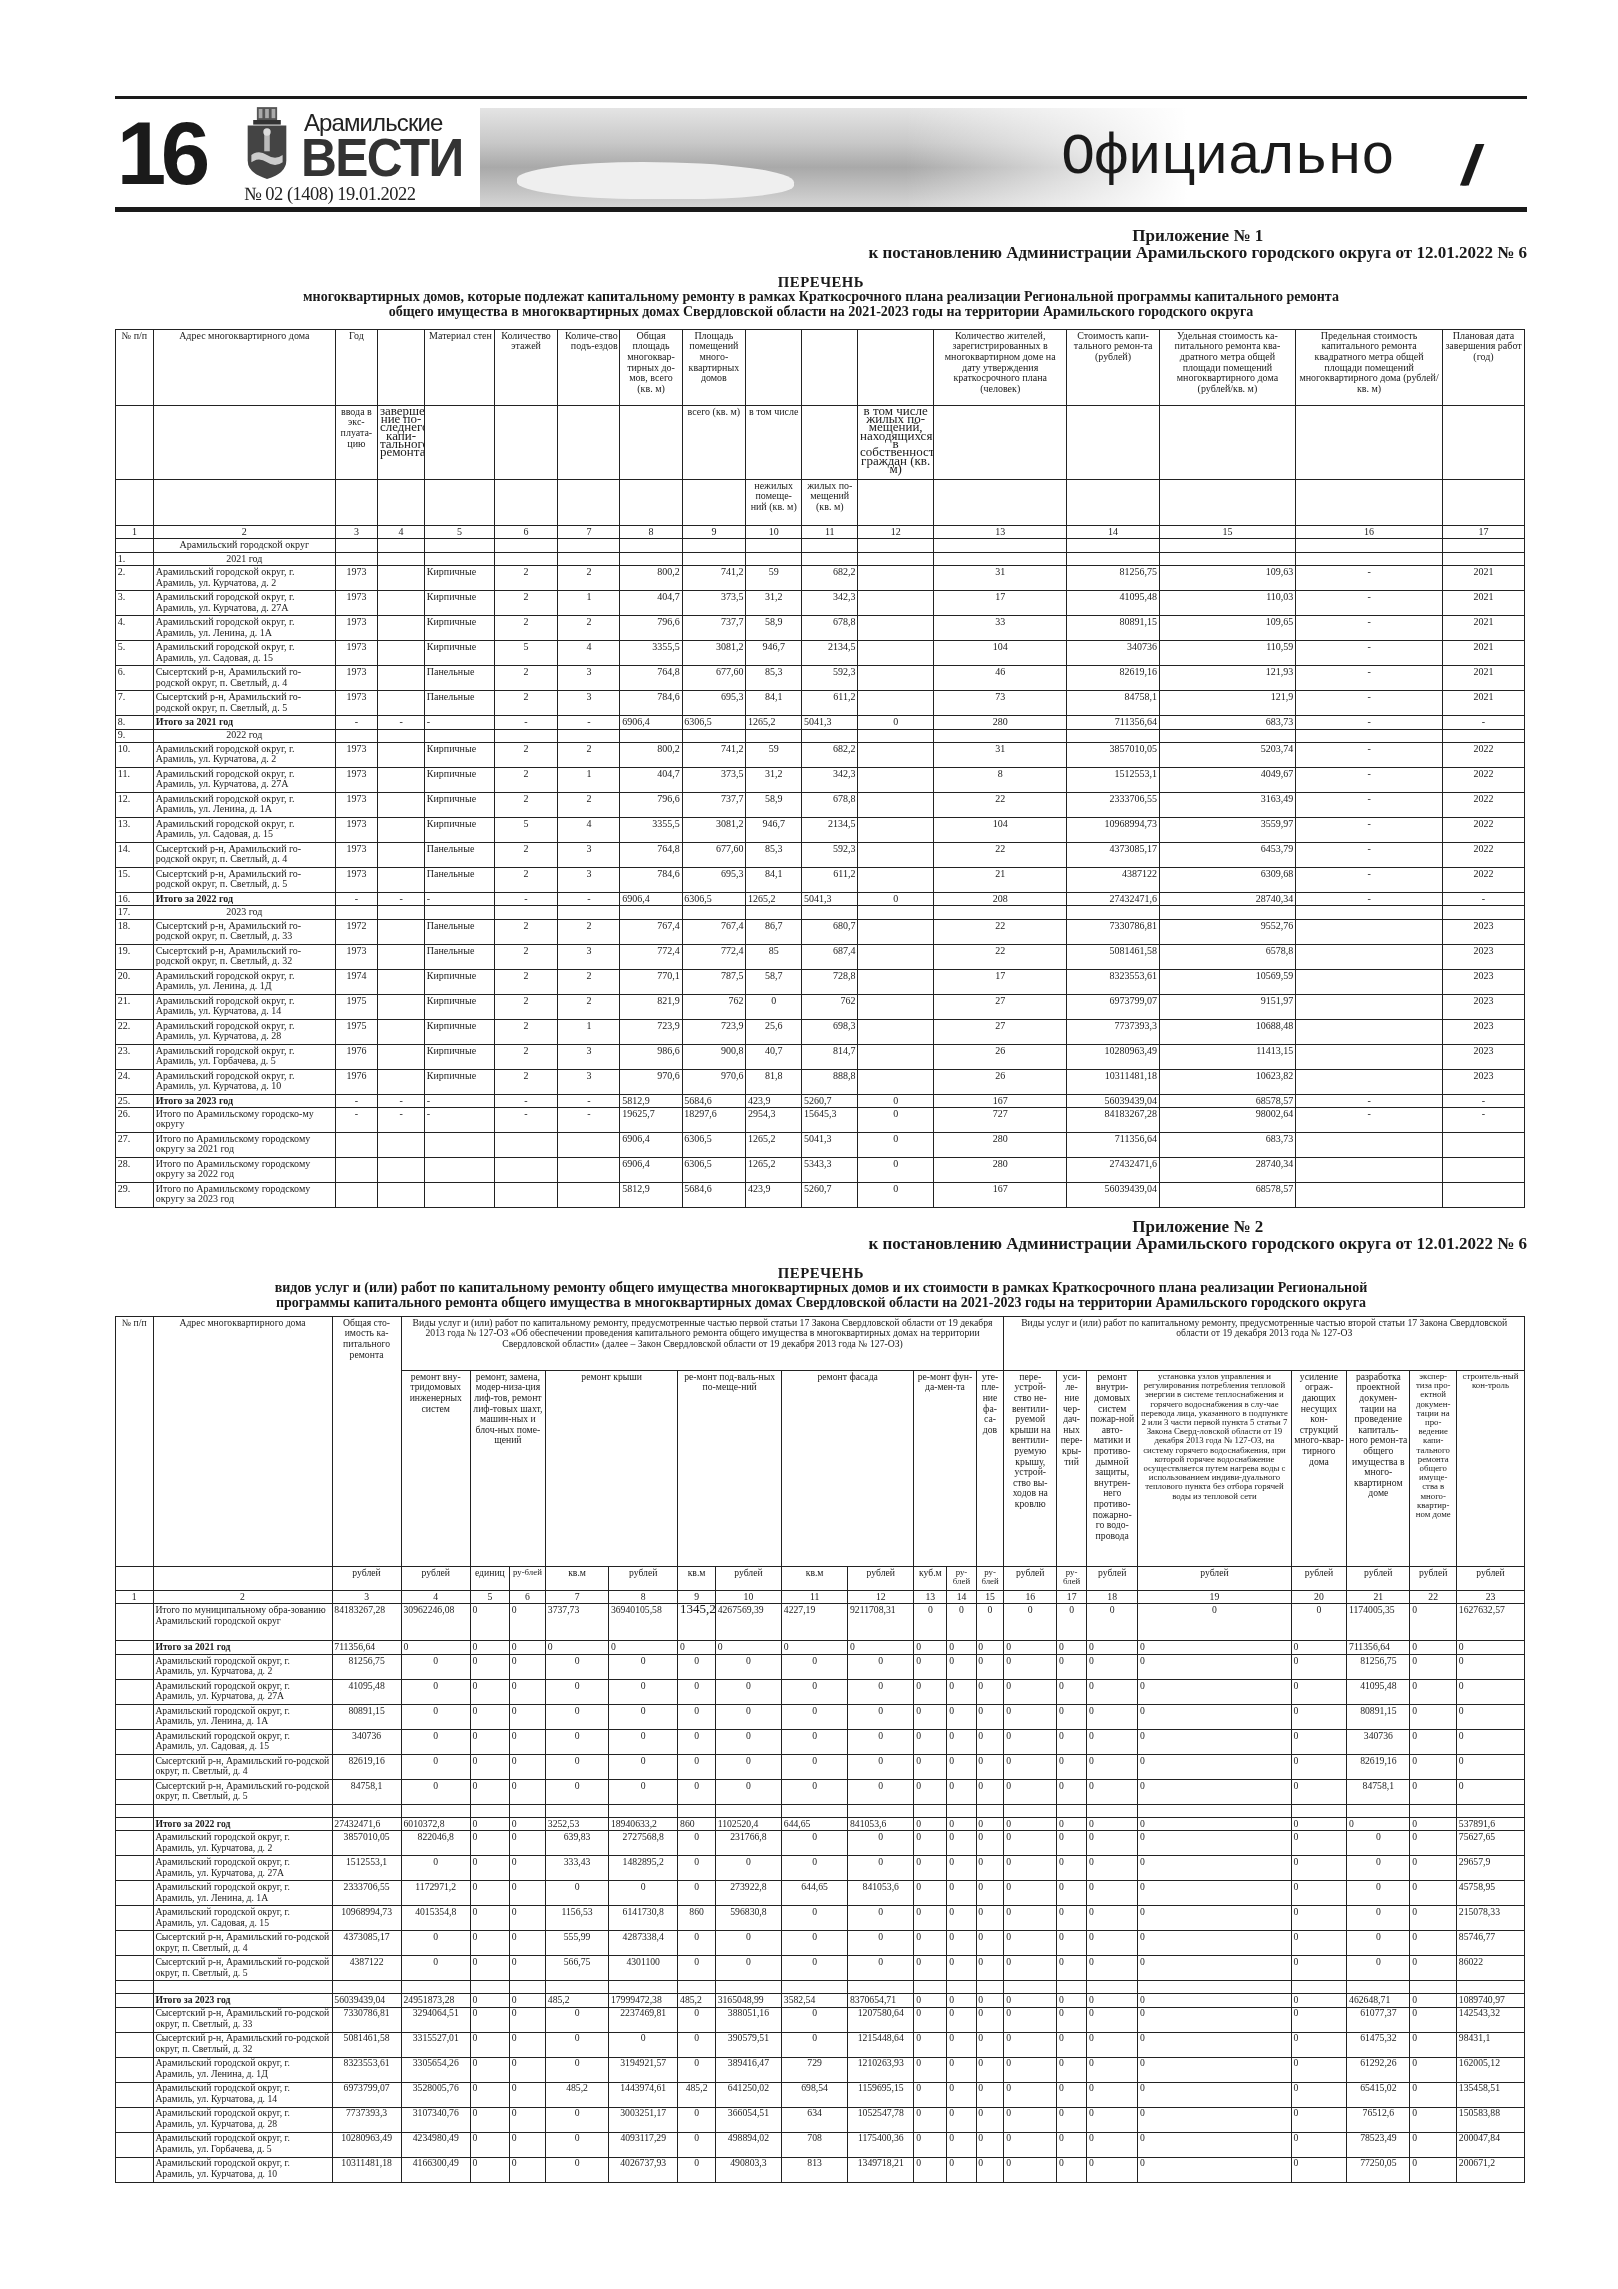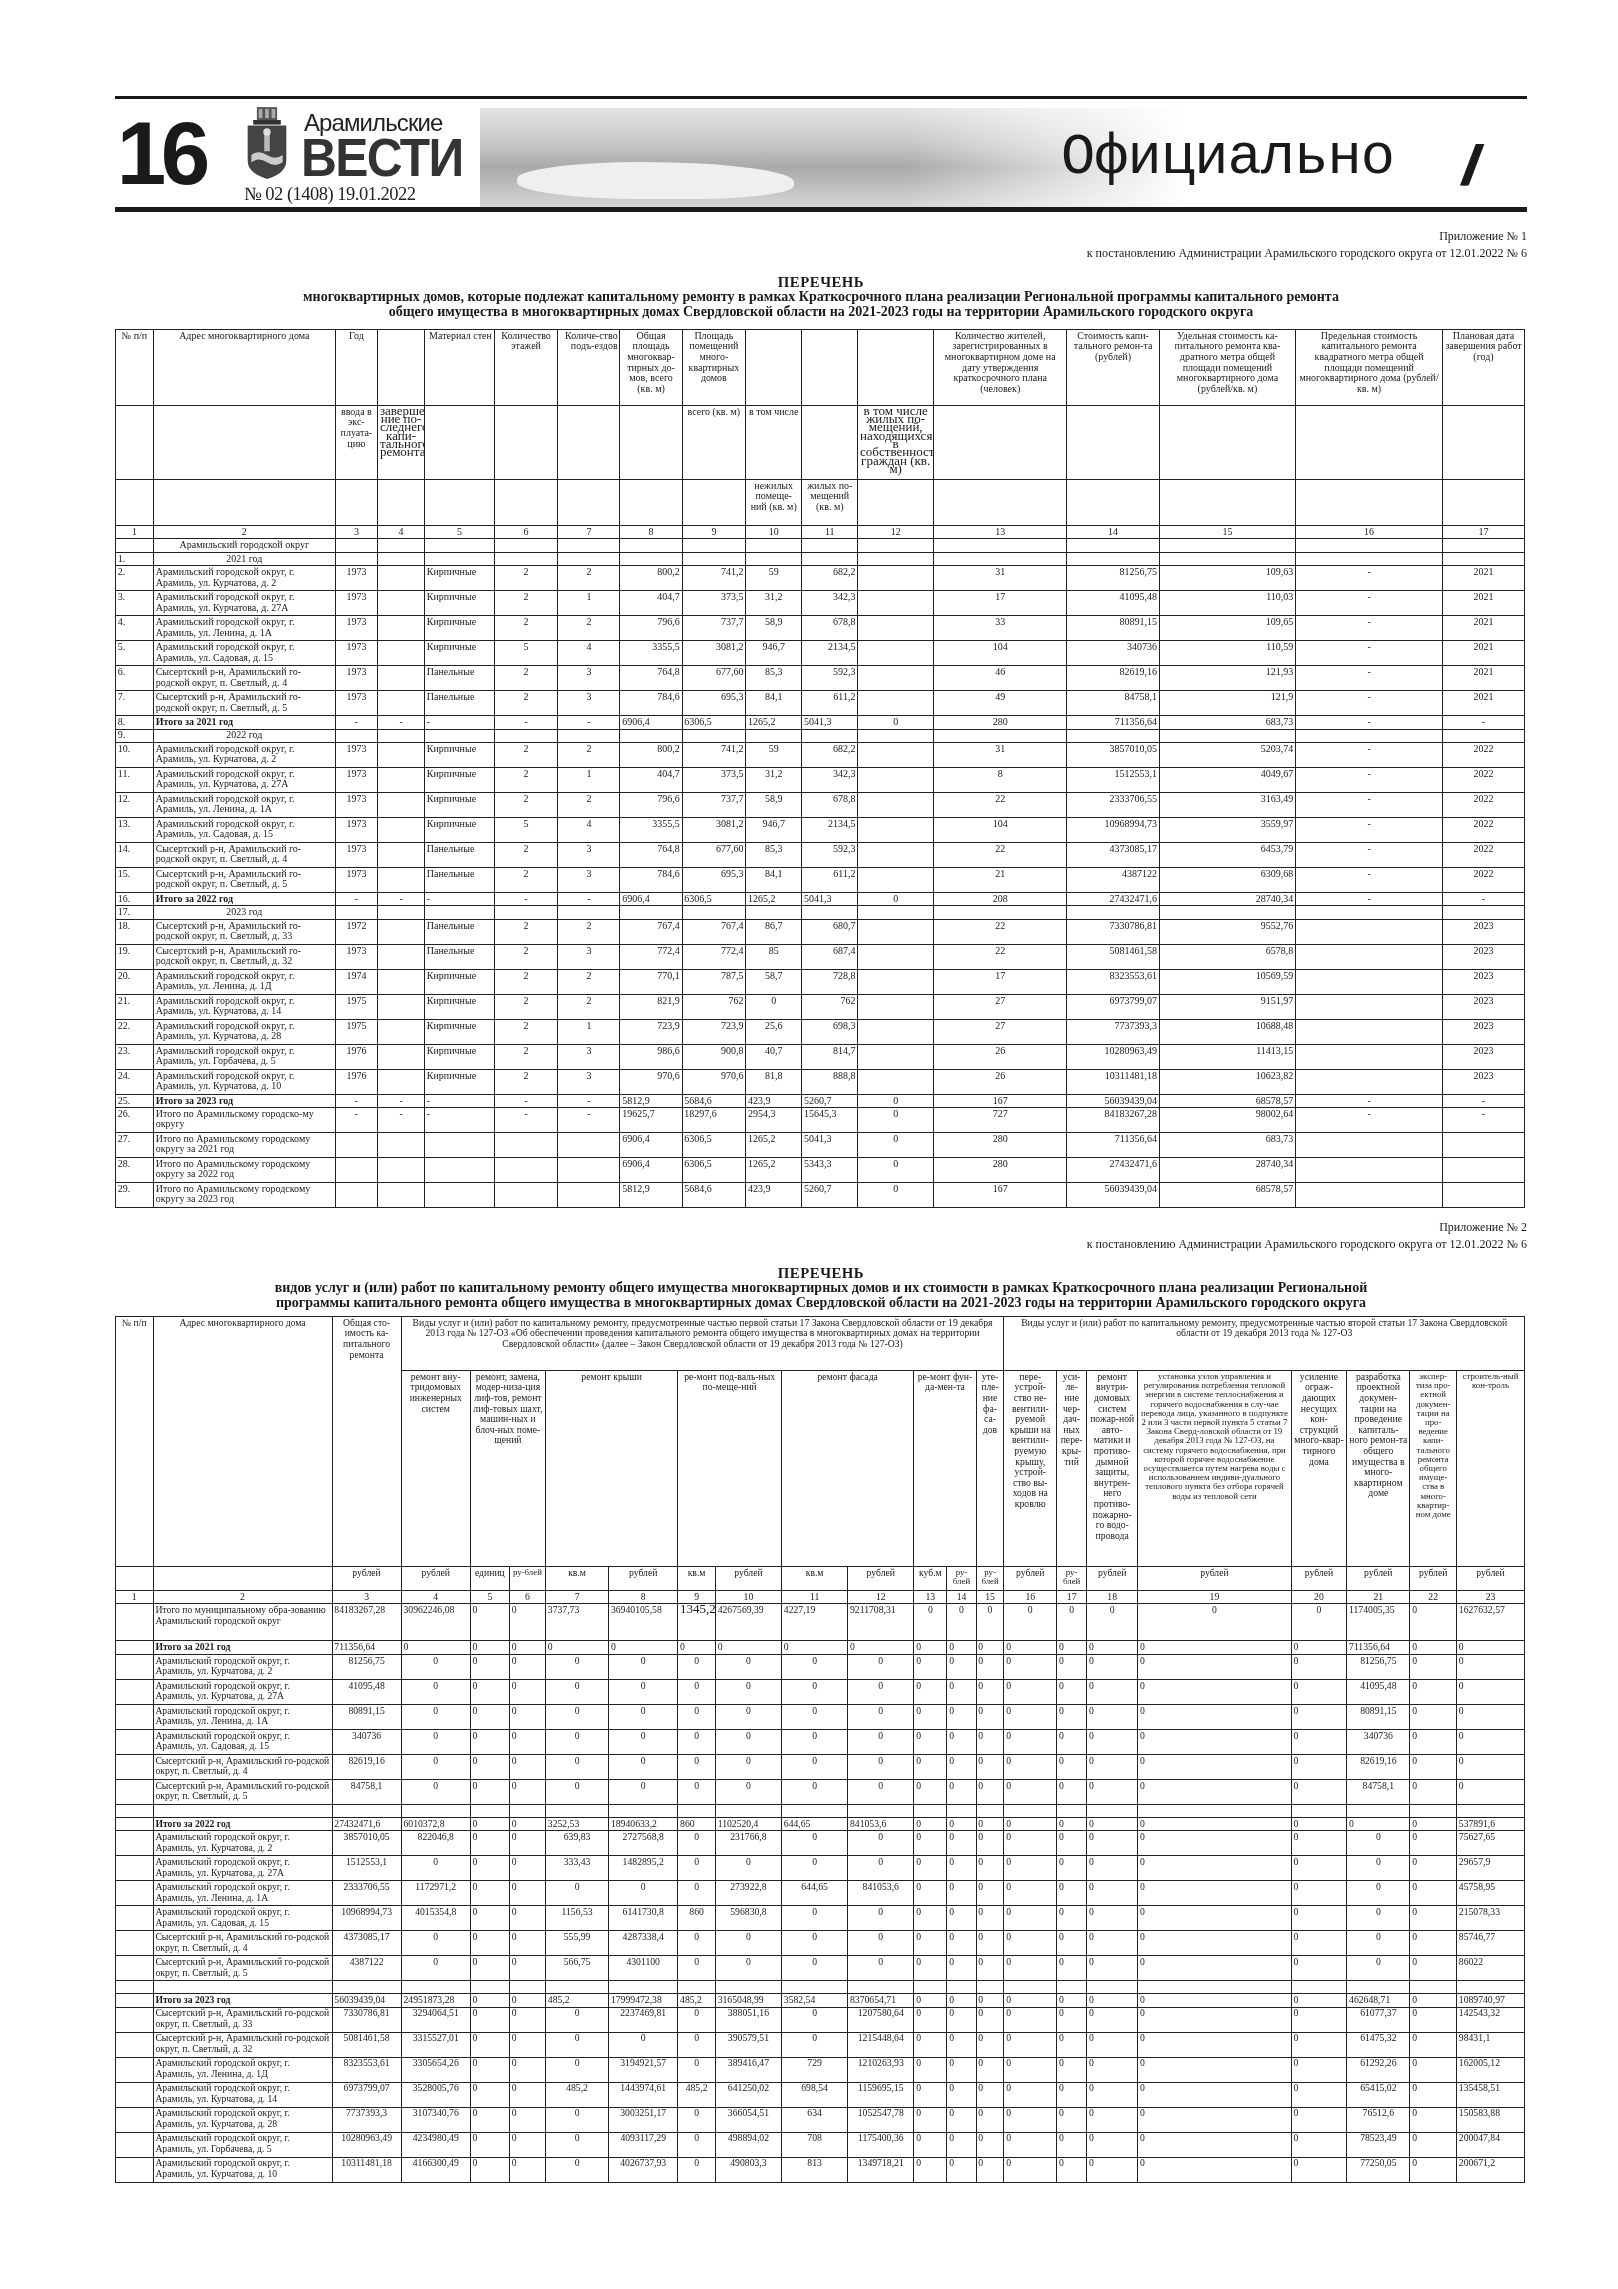--- a/index.html
+++ b/index.html
@@ -16,21 +16,21 @@
   .brand-main { position: absolute; left: 186px; top: 29.5px; font-family: "Liberation Sans", sans-serif; font-weight: bold; font-size: 54px; color: #333; letter-spacing: -1.8px; transform: scaleX(0.92); transform-origin: left; }
   .issue { position: absolute; left: 129px; top: 88px; font-size: 18.5px; color: #222; letter-spacing: -0.5px; }
   .photo { position: absolute; left: 365px; top: 12px; width: 757px; height: 99px;
     background: linear-gradient(180deg, #e4e4e4 0%, #c8c8c8 35%, #a9a9a9 60%, #d6d6d6 100%); overflow: hidden; }
   .photo .lake { position: absolute; left: 37px; top: 54px; width: 277px; height: 37px; background: #efefef; border-radius: 50% 60% 40% 50%; }
   .photo .fade { position: absolute; right: 0; top: 0; width: 332px; height: 100%; background: linear-gradient(90deg, rgba(255,255,255,0), #fff 85%); }
   .section-title { position: absolute; left: 946px; top: 29.5px; font-family: Liberation Mono, monospace; font-size: 57px; color: #1a1a1a; letter-spacing: -0.9px; }
   .slashes { position: absolute; left: 1347px; top: 37px; font-family: "Liberation Sans", sans-serif; font-size: 55px; font-weight: bold; font-style: italic; letter-spacing: -13px; }
 
   
-  .appx { position: absolute; right: 92px; text-align: right; font-size: 12px; line-height: 16.6px; }
+  .appx { position: absolute; right: 92px; text-align: center; font-size: 17px; line-height: 16.6px; font-weight: bold; }
   .doc-title { position: absolute; left: 115px; width: 1412px; text-align: center; font-weight: bold; font-size: 14px; line-height: 14.8px; }
   .doc-title .big { font-size: 14.8px; letter-spacing: 0.5px; }
 
   
   table.t { position: absolute; border-collapse: collapse; table-layout: fixed; font-size: 10px; line-height: 10.6px; }
   table.t td { border: 0.9px solid #222; padding: 0.9px 1.8px; vertical-align: top; overflow: hidden; }
   table.t td.c { text-align: center; }
   table.t td.r { text-align: right; }
   table.t td.l { text-align: left; }
   table.t td.b { font-weight: bold; }
@@ -314,21 +314,21 @@
         <td class="c">1973</td>
         <td class="c"></td>
         <td class="l">Панельные</td>
         <td class="c">2</td>
         <td class="c">3</td>
         <td class="r">784,6</td>
         <td class="r">695,3</td>
         <td class="c">84,1</td>
         <td class="r">611,2</td>
         <td class="c"></td>
-        <td class="c">49</td>
+        <td class="c">73</td>
         <td class="r">84758,1</td>
         <td class="r">121,9</td>
         <td class="c">-</td>
         <td class="c">2021</td>
       </tr>
       <tr class="thick" style="height: 13px;">
         <td class="l">8.</td>
         <td class="l b">Итого за 2021 год</td>
         <td class="c">-</td>
         <td class="c">-</td>

